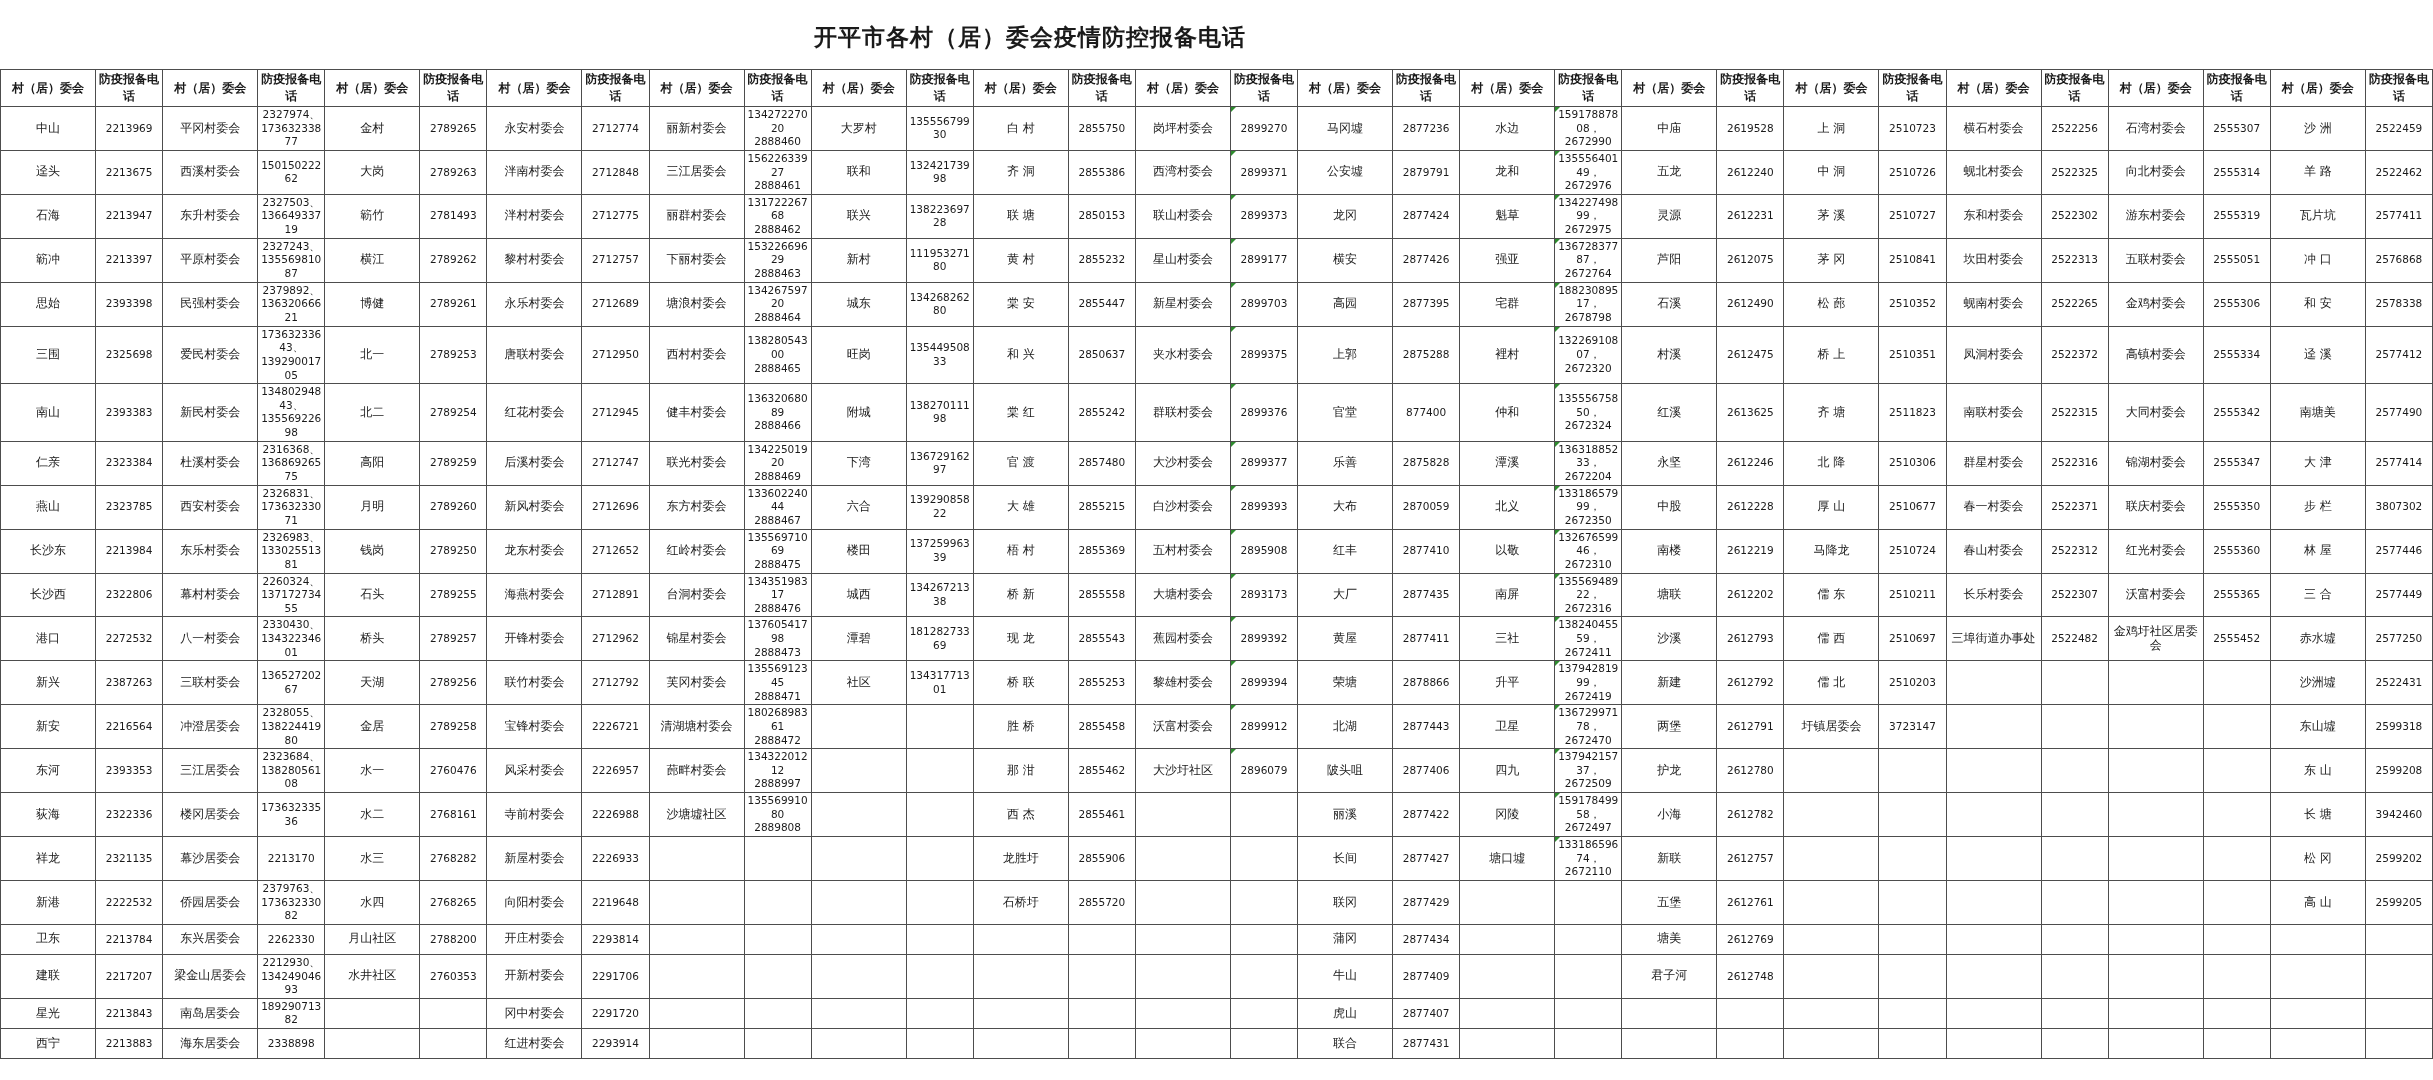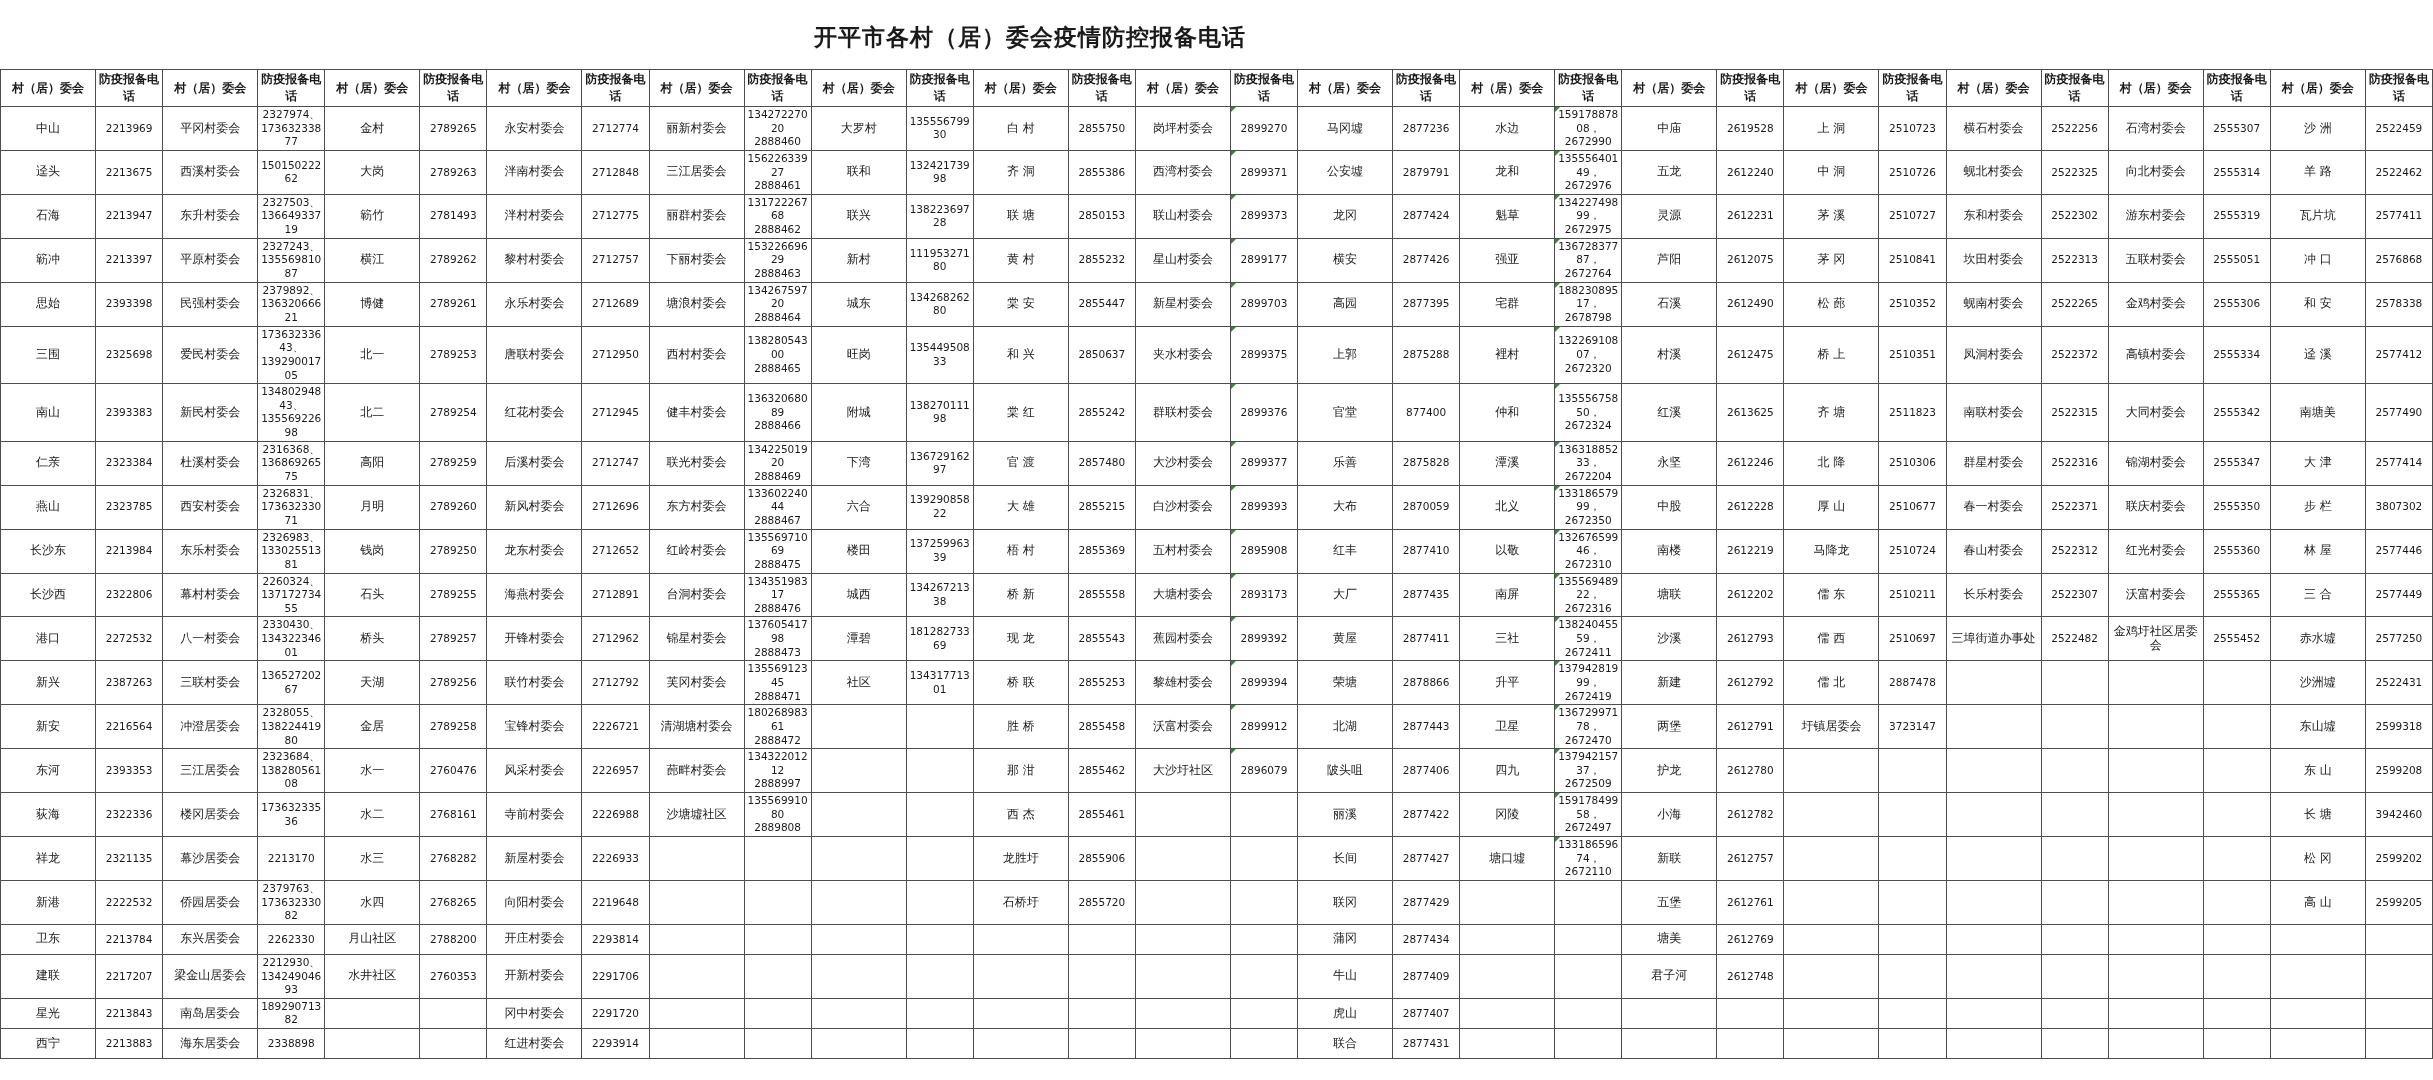--- a/index.html
+++ b/index.html
@@ -560,21 +560,21 @@
         <td class="name">黎雄村委会</td>
         <td class="phone mk">2899394</td>
         <td class="name">荣塘</td>
         <td class="phone">2878866</td>
         <td class="name">升平</td>
         <td class="phone mk">13794281999，
 2672419</td>
         <td class="name">新建</td>
         <td class="phone">2612792</td>
         <td class="name">儒 北</td>
-        <td class="phone">2887478</td>
+        <td class="phone">2510203</td>
         <td class="name"></td>
         <td class="phone"></td>
         <td class="name"></td>
         <td class="phone"></td>
         <td class="name">沙洲墟</td>
         <td class="phone">2522431</td>
       </tr>
       <tr>
         <td class="name">新安</td>
         <td class="phone">2216564</td>

